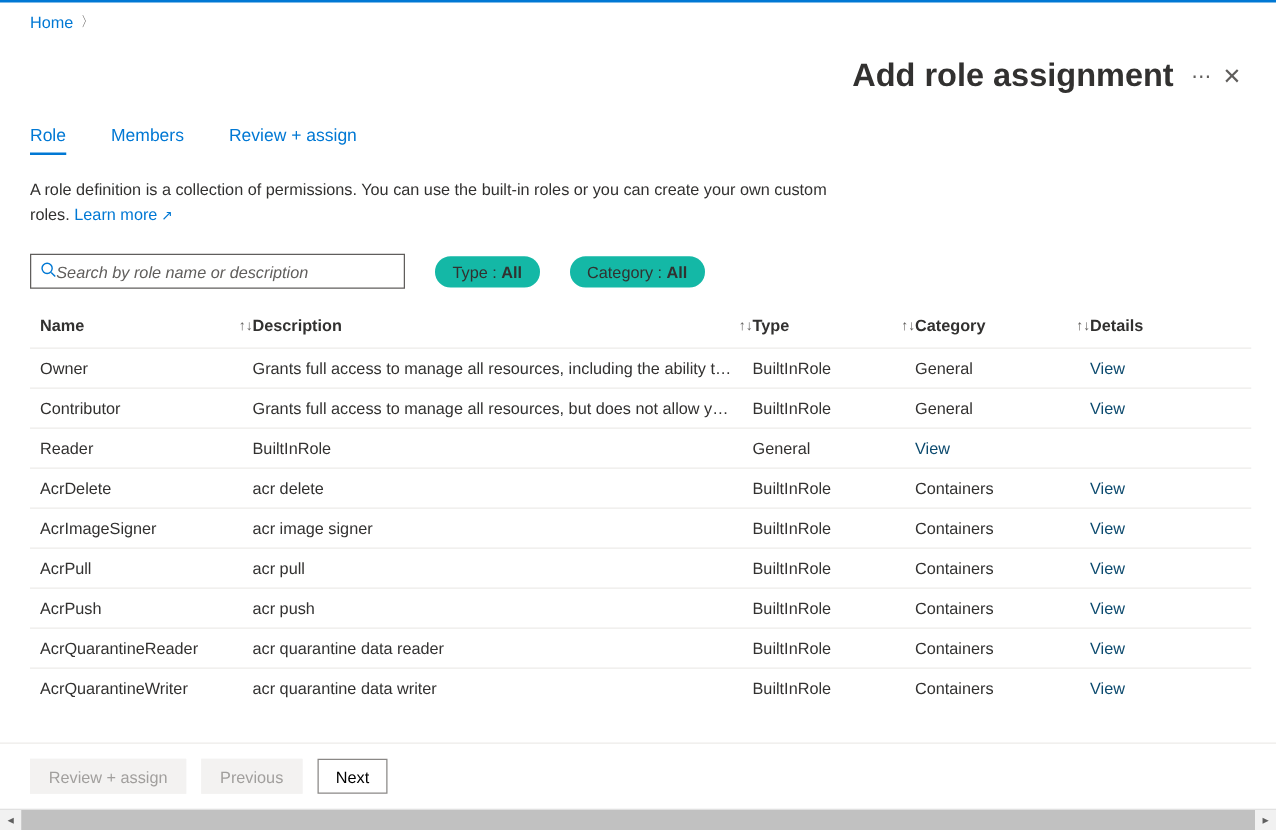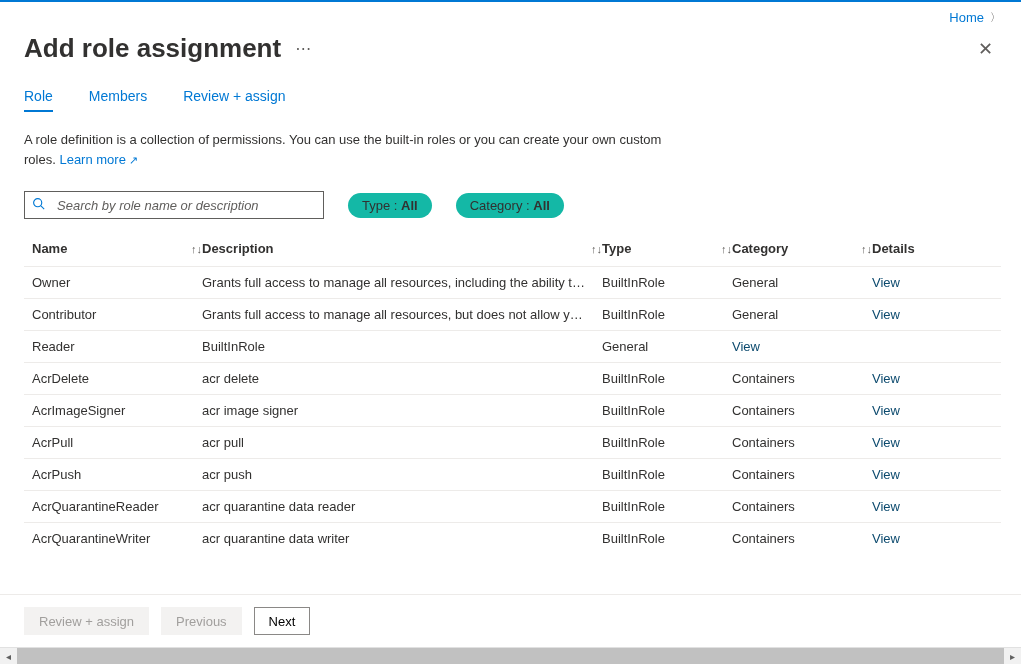--- a/index.html
+++ b/index.html
@@ -21,36 +21,35 @@
       overflow-x: auto;
       position: relative;
     }
     .content-wrapper {
       padding: 8px 20px 0 24px;
     }
     .breadcrumb {
       display: flex;
       align-items: center;
       gap: 6px;
-      margin-bottom: 8px;
-      font-size: 13px;
-      justify-content: flex-end;
+      margin-bottom: 20px;
+      font-size: 13px;
     }
     .breadcrumb a {
       color: #0078d4;
       text-decoration: none;
     }
     .breadcrumb .chev {
       color: #605e5c;
       font-size: 11px;
     }
     .header-row {
       display: flex;
       align-items: center;
-      justify-content: space-between;
+      justify-content: flex-end;
       margin-bottom: 24px;
     }
     .title-wrap {
       display: flex;
       align-items: center;
       gap: 14px;
     }
     .page-title {
       font-size: 26px;
       font-weight: 600;
@@ -106,21 +105,21 @@
       margin-bottom: 14px;
     }
     .search-box {
       position: relative;
       width: 300px;
     }
     .search-box input {
       width: 100%;
       height: 28px;
       border: 1px solid #605e5c;
-      padding: 0 8px 0 32px;
+      padding: 0 8px 0 20px;
       font-size: 13px;
       font-style: italic;
       color: #605e5c;
       outline: none;
     }
     .search-box input::placeholder { font-style: italic; color: #605e5c; }
     .search-icon {
       position: absolute;
       left: 8px;
       top: 50%;

